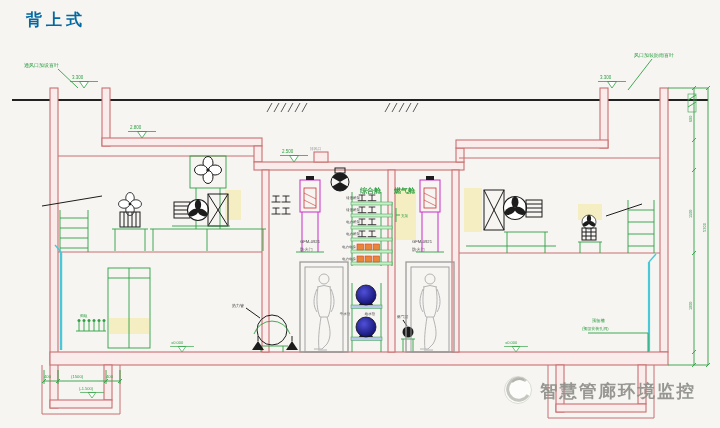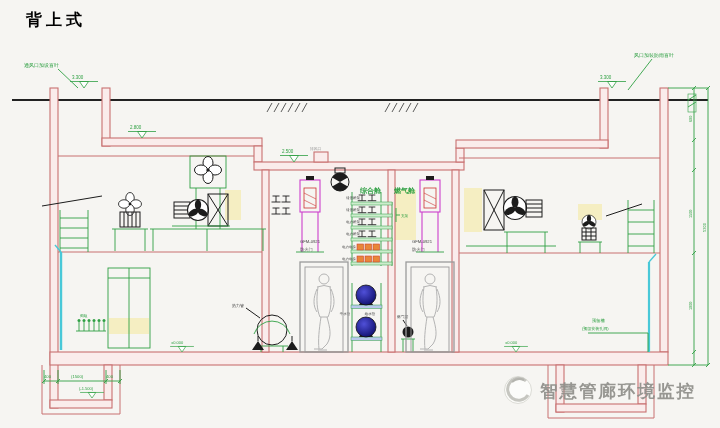--- a/index.html
+++ b/index.html
@@ -3,21 +3,21 @@
 <meta charset="utf-8">
 <style>
   html,body{margin:0;padding:0;background:#e9e8e6;}
   .stage{
     position:relative;width:720px;height:428px;overflow:hidden;
     background:#f6f5f2;
     font-family:"Liberation Sans","DejaVu Sans",sans-serif;
   }
   .title{
     position:absolute;left:26px;top:10px;
-    font-size:16px;font-weight:bold;color:#000000;letter-spacing:4px;
+    font-size:16px;font-weight:bold;color:#0369a1;letter-spacing:4px;
   }
   svg{position:absolute;left:0;top:0;}
   svg text{font-family:"Liberation Sans","DejaVu Sans",sans-serif;}
   .red{stroke:#c87070;fill:none;stroke-width:1;}
   .redw{fill:#faeceb;stroke:#c87070;stroke-width:1.1;}
   .grn{stroke:#2fa043;fill:none;stroke-width:0.9;}
   .grnf{fill:#cdeccd;stroke:#2fa043;stroke-width:0.5;}
   .bluf{fill:#b9c8ec;stroke:#2fa043;stroke-width:0.5;}
   .blk{stroke:#1c1c1c;fill:none;stroke-width:1;}
   .blkf{fill:#1c1c1c;stroke:none;}

